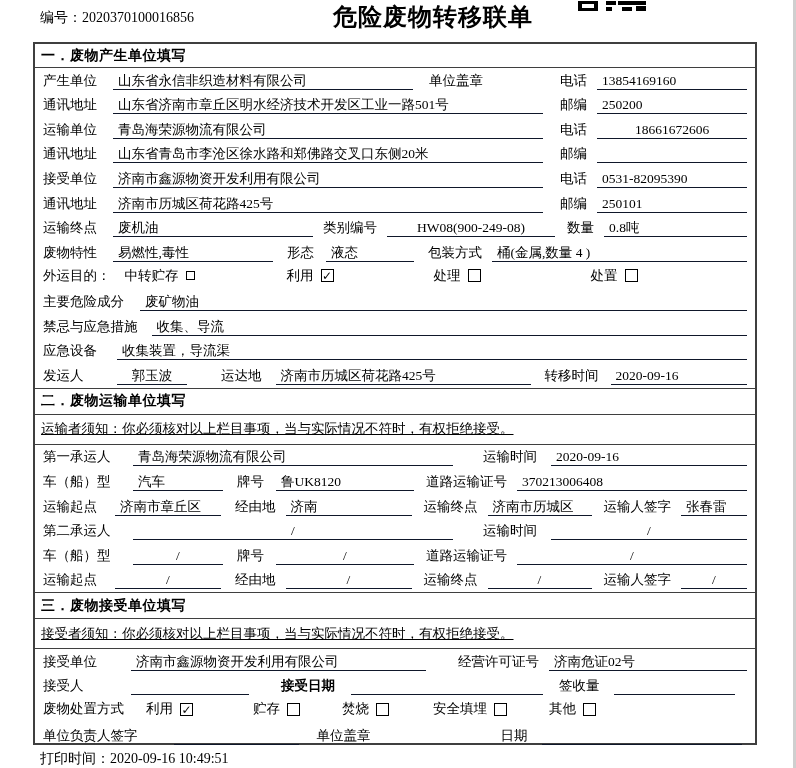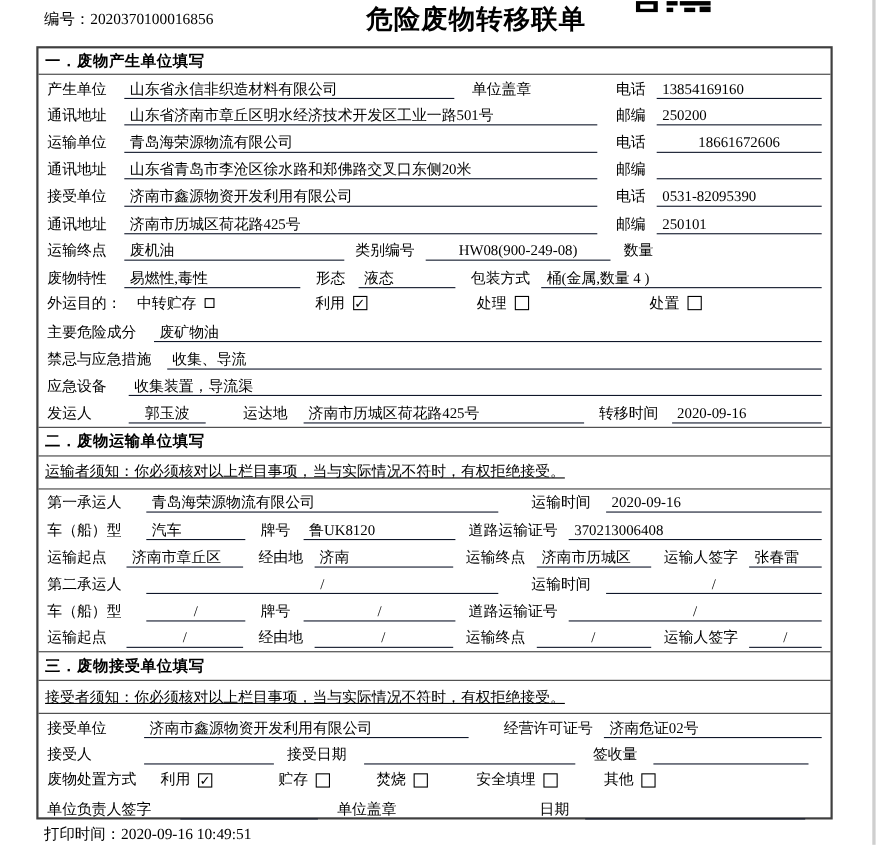--- a/index.html
+++ b/index.html
@@ -112,20 +112,21 @@
     <span class="lbl" style="margin-left:auto;margin-right:10px;">邮编</span>
     <span class="uv" style="width:150px;">250101</span>
   </div>
 
   <div class="row">
     <span class="lbl" style="width:60px;margin-right:10px;">运输终点</span>
     <span class="uv" style="width:200px;">废机油</span>
     <span class="lbl" style="margin-left:10px;">类别编号</span>
     <span class="uv" style="width:168px;margin-left:10px;text-align:center;">HW08(900-249-08)</span>
     <span class="lbl" style="margin-left:12px;">数量</span>
+    <span class="uv flex1" style="margin-left:10px;">0.8吨</span>
   </div>
 
   <div class="row">
     <span class="lbl" style="width:60px;margin-right:10px;">废物特性</span>
     <span class="uv" style="width:160px;">易燃性,毒性</span>
     <span class="lbl" style="margin-left:14px;">形态</span>
     <span class="uv" style="width:88px;margin-left:12px;">液态</span>
     <span class="lbl" style="margin-left:14px;">包装方式</span>
     <span class="uv flex1" style="margin-left:10px;">桶(金属,数量 4 )</span>
   </div>
@@ -237,21 +238,21 @@
   <div class="row">
     <span class="lbl" style="width:60px;margin-right:28px;">接受单位</span>
     <span class="uv" style="width:295px;">济南市鑫源物资开发利用有限公司</span>
     <span class="lbl" style="margin-left:32px;">经营许可证号</span>
     <span class="uv flex1" style="margin-left:10px;">济南危证02号</span>
   </div>
 
   <div class="row">
     <span class="lbl" style="width:60px;margin-right:28px;">接受人</span>
     <span class="uv" style="width:118px;"></span>
-    <span class="lbl" style="margin-left:12px;">接受日期</span>
+    <span class="lbl" style="margin-left:32px;font-weight:bold;">接受日期</span>
     <span class="uv" style="width:192px;margin-left:16px;"></span>
     <span class="lbl" style="margin-left:16px;">签收量</span>
     <span class="uv flex1" style="margin-left:14px;margin-right:12px;"></span>
   </div>
 
   <div class="row" style="align-items:center;">
     <span class="lbl">废物处置方式</span>
     <span class="cbgroup" style="margin-left:22px;">
       <span>利用</span>
       <span class="cb">✓</span>
@@ -268,21 +269,21 @@
       <span>安全填埋</span>
       <span class="cb"></span>
     </span>
     <span class="cbgroup" style="margin-left:42px;">
       <span>其他</span>
       <span class="cb"></span>
     </span>
   </div>
 
   <div class="row">
-    <span class="lbl" style="margin-right:26px;">单位负责人签字</span>
+    <span class="lbl" style="margin-right:36px;">单位负责人签字</span>
     <span class="uv" style="width:125px;"></span>
     <span class="lbl" style="margin-left:18px;">单位盖章</span>
     <span class="sp" style="width:130px;"></span>
     <span class="lbl">日期</span>
     <span class="uv" style="width:200px;margin-left:14px;"></span>
   </div>
 
 </div>
 
 <div class="footer"><span>打印时间：</span><span>2020-09-16 10:49:51</span></div>

